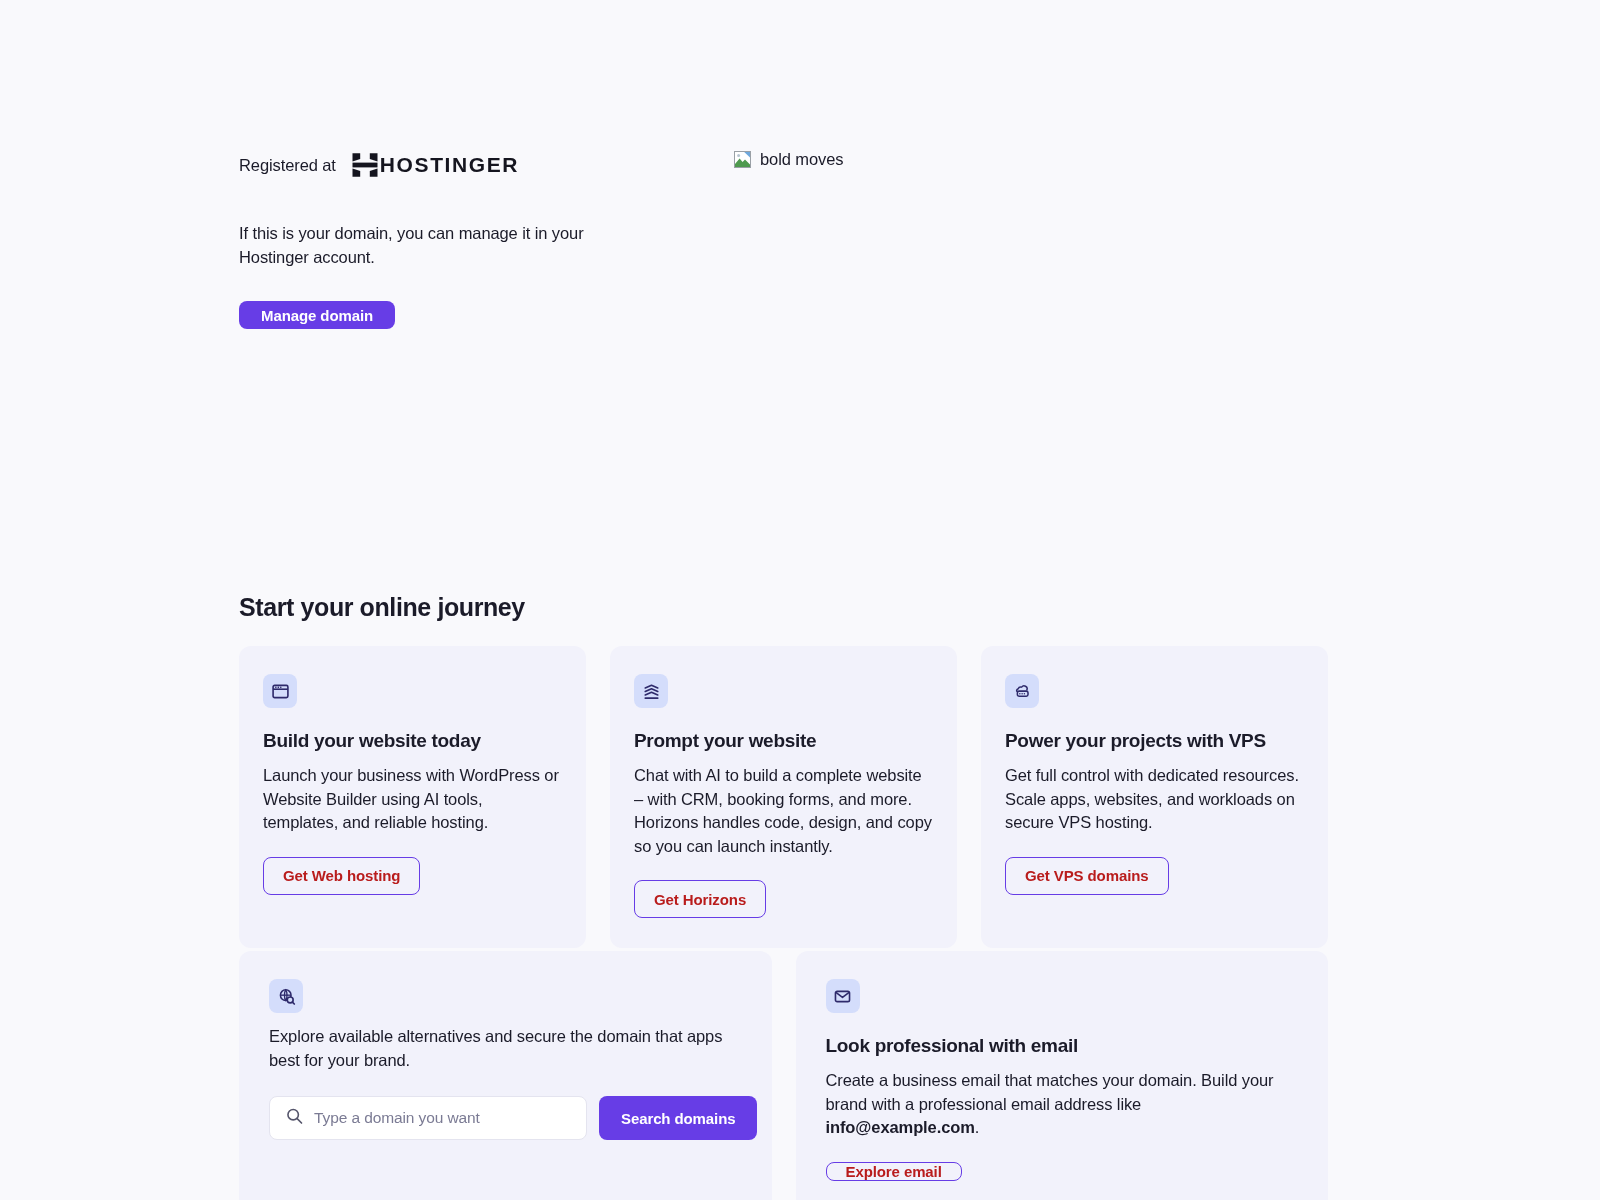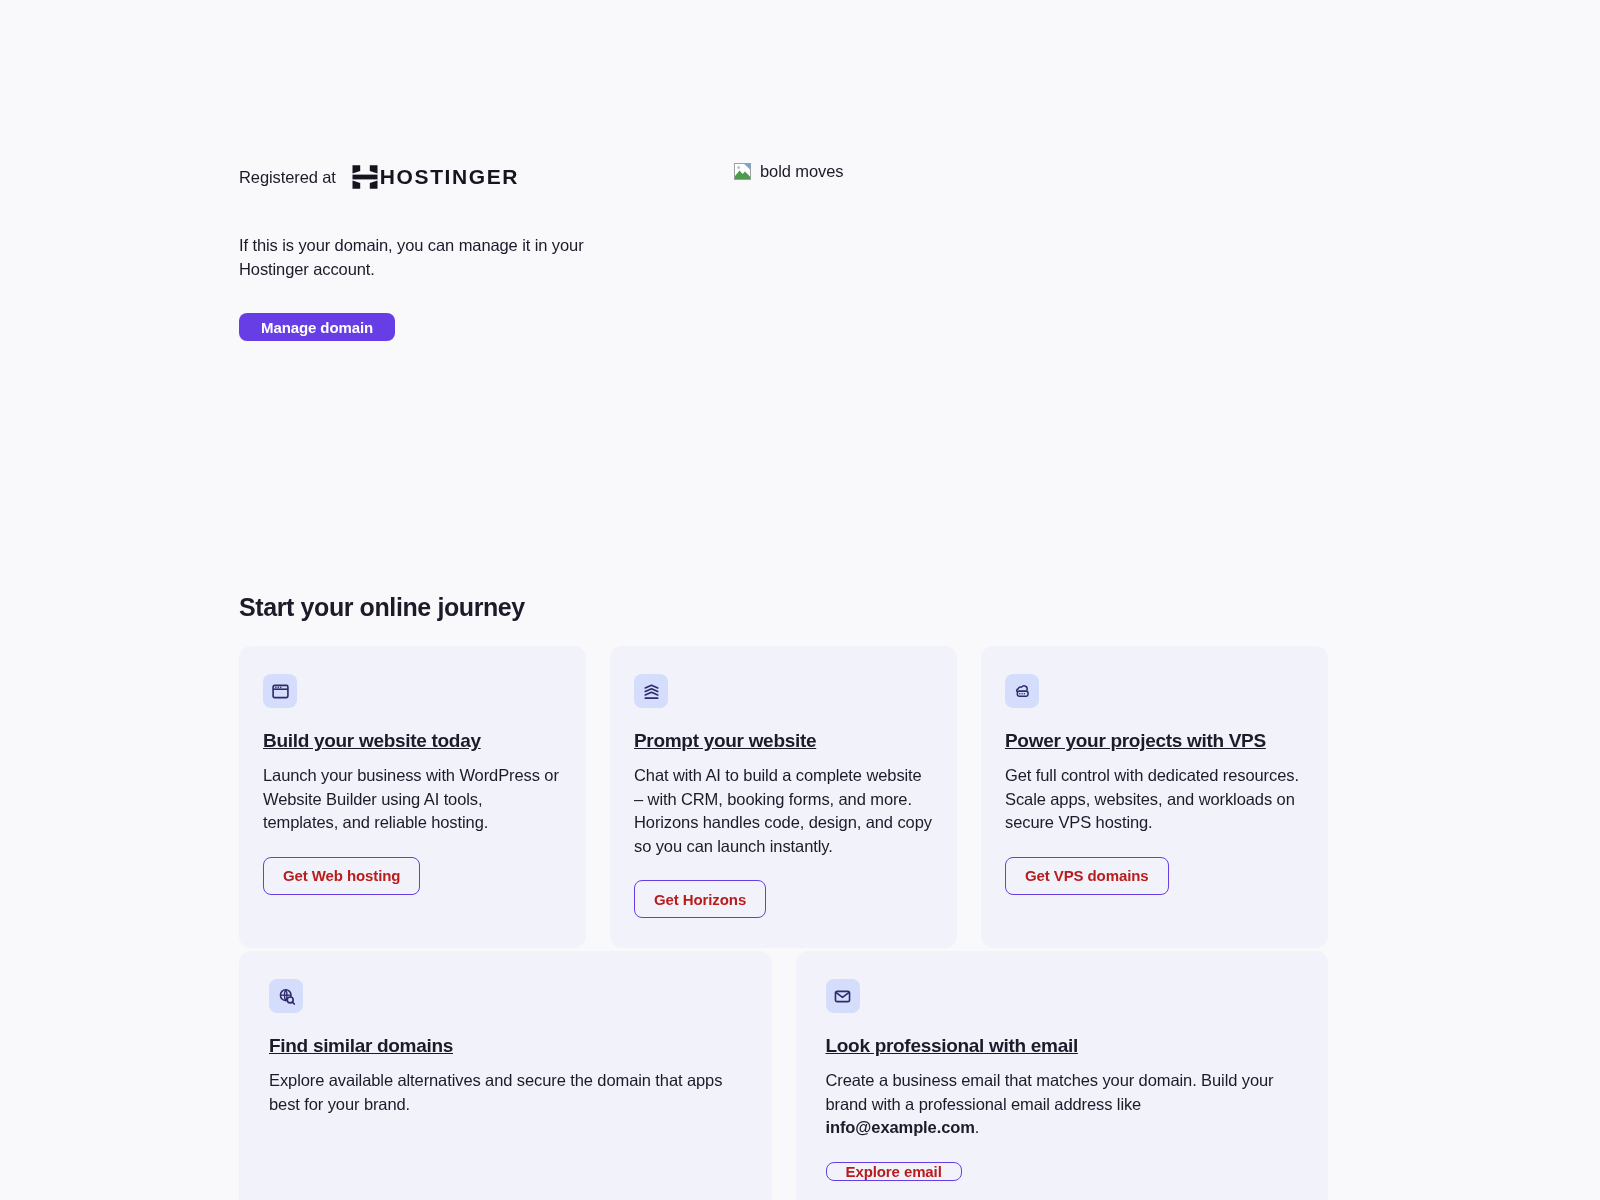--- a/index.html
+++ b/index.html
@@ -20,21 +20,21 @@
   .page {
     position: relative;
     width: 1600px;
     height: 1200px;
   }
 
   
   .hero {
     position: absolute;
     left: 239px;
-    top: 157px;
+    top: 145px;
     width: 1130px;
   }
 
   .hero-inner {
     display: flex;
     align-items: flex-start;
   }
 
   .hero-left {
     width: 430px;
@@ -187,21 +187,20 @@
   }
 
   .icon-tile svg { display: block; }
 
   .card-title {
     margin-top: 22px;
     font-size: 19px;
     font-weight: 700;
     letter-spacing: -0.3px;
     color: #1b1b29;
-    text-decoration: underline;
   }
 
   .card-text {
     margin-top: 12px;
     font-size: 16.5px;
     line-height: 23.5px;
     color: #1b1b29;
     letter-spacing: -0.1px;
   }
 
@@ -391,23 +390,34 @@
     <div class="card-wide">
       <span class="icon-tile">
         <svg width="19" height="19" viewBox="0 0 20 20" fill="none" aria-hidden="true">
           <circle cx="9.2" cy="8.6" r="5.6" stroke="#2e2a6b" stroke-width="1.6"></circle>
           <path d="M3.6 8.6 H14.8" stroke="#2e2a6b" stroke-width="1.4"></path>
           <path d="M9.2 3.0 C11.0 5.2 11.0 12.0 9.2 14.2 C7.4 12.0 7.4 5.2 9.2 3.0 Z" stroke="#2e2a6b" stroke-width="1.4"></path>
           <circle cx="13.9" cy="13.6" r="3.1" stroke="#2e2a6b" stroke-width="1.7" fill="#d4ddfb"></circle>
           <path d="M16.2 15.9 L18.2 17.9" stroke="#2e2a6b" stroke-width="1.8" stroke-linecap="round"></path>
         </svg>
       </span>
-      <h3 class="card-title">Find similar domains</h3>
       <p class="card-text">Explore available alternatives and secure the domain that apps best for your brand.</p>
 
+      <div class="search-row">
+        <div class="search-field">
+          <span class="search-glyph">
+            <svg width="19" height="19" viewBox="0 0 20 20" fill="none" aria-hidden="true">
+              <circle cx="8.6" cy="8.6" r="5.5" stroke="#55556b" stroke-width="1.7"></circle>
+              <path d="M12.8 12.8 L17.4 17.4" stroke="#55556b" stroke-width="1.7" stroke-linecap="round"></path>
+            </svg>
+          </span>
+          <input type="text" placeholder="Type a domain you want" style="">
+        </div>
+        <button class="btn-search">Search domains</button>
+      </div>
     </div>
 
     <div class="card-wide">
       <span class="icon-tile">
         <svg width="19" height="19" viewBox="0 0 20 20" fill="none" aria-hidden="true">
           <rect x="2.6" y="4.6" width="14.8" height="10.8" rx="1.8" stroke="#2e2a6b" stroke-width="1.7"></rect>
           <path d="M3.4 6.0 L10 11.0 L16.6 6.0" stroke="#2e2a6b" stroke-width="1.7" stroke-linecap="round" stroke-linejoin="round"></path>
         </svg>
       </span>
       <h3 class="card-title">Look professional with email</h3>

